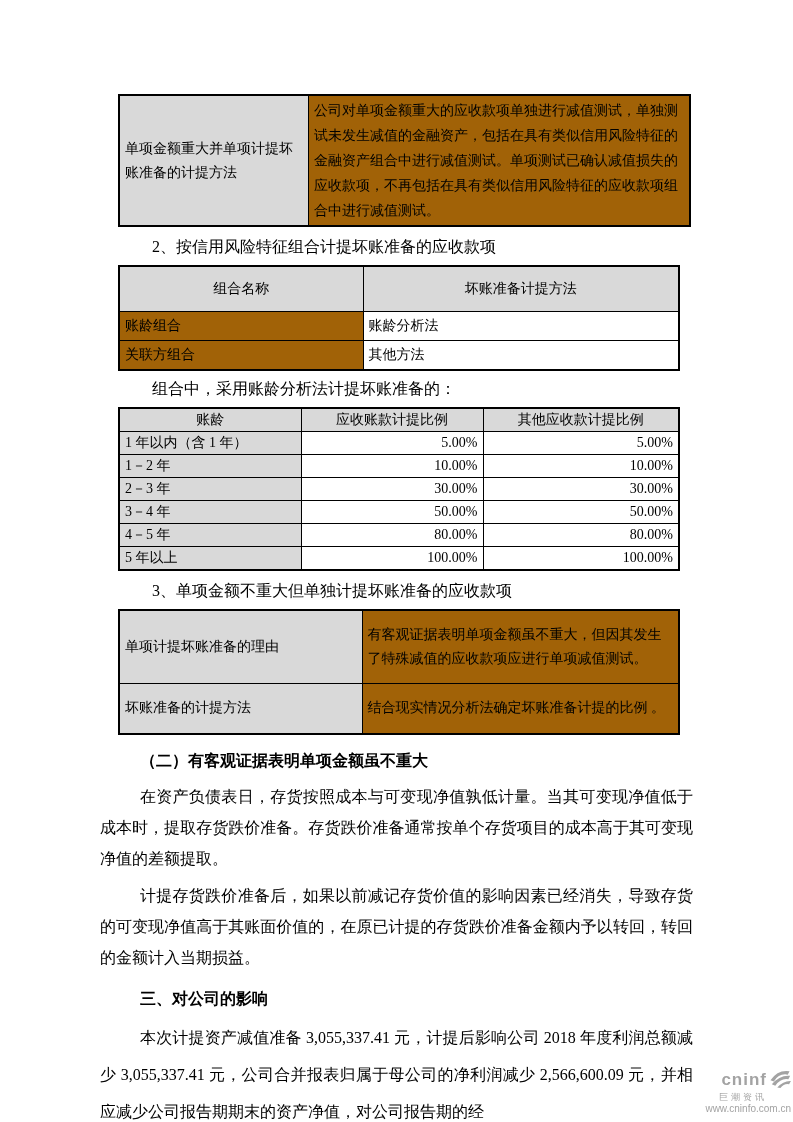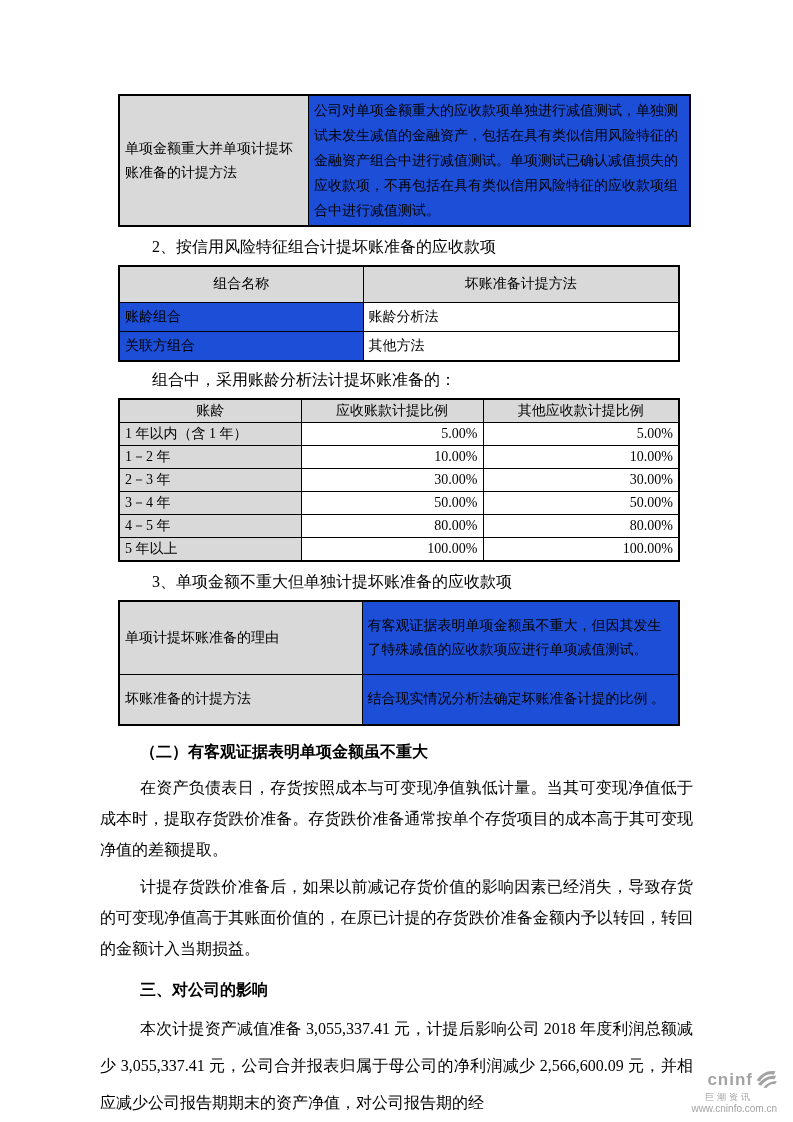--- a/index.html
+++ b/index.html
@@ -15,53 +15,53 @@
     border-collapse:collapse; table-layout:fixed;
     margin-left:18px; width:560px;
     border:2px solid #000;
   }
   table.doc-table td, table.doc-table th {
     border:1px solid #000; font-size:14px; font-weight:normal;
     padding:2px 5px; vertical-align:middle; line-height:24px;
     overflow:hidden; word-break:break-all;
   }
   .cell-gray  { background:#d9d9d9;margin-top:12px; }
-  .cell-green { background:#1d4ed8; }
+  .cell-green { background:#a16207; }
   .cell-center{ text-align:center; }
   .cell-right { text-align:right; padding-right:3px; }
 
   
   .num-heading { font-size:16px; margin:9px 0 7px 52px; line-height:22px; }
   .note-line   { font-size:16px; margin:7px 0 7px 52px; line-height:22px; }
   .bold-heading{ font-size:16px; font-weight:bold; margin:14px 0 8px 40px; line-height:24px; }
   .para {
     font-size:16px; line-height:31px; text-align:justify;
     text-indent:40px; margin:4px 0 6px 0;
   }
   .para.wide { line-height:37px; margin-top:8px; }
 
   
   #tbl-1 td.col-label { width:178px; }
   #tbl-1 td.col-value { width:370px; line-height:25px; }
   #tbl-1 tr          { height:129px; }
 
   #tbl-2 col.c1 { width:244px; } #tbl-2 col.c2 { width:316px; }
-  #tbl-2 tr.hdr { height:36px;padding-left:16px; } #tbl-2 tr.row { height:28px; }
+  #tbl-2 tr.hdr { height:45px;padding-left:16px; } #tbl-2 tr.row { height:28px; }
 
   #tbl-3 col.c1 { width:182px; } #tbl-3 col.c2 { width:182px; } #tbl-3 col.c3 { width:196px; }
   #tbl-3 tr { height:22px;padding-left:16px; } #tbl-3 td { line-height:18px; }
 
   #tbl-4 col.c1 { width:243px; } #tbl-4 col.c2 { width:317px; }
   #tbl-4 tr.r1 { height:74px; } #tbl-4 tr.r2 { height:50px; }
 
   #tbl-1 { margin-top:94px; }
 
   
   .footer {
-    position:absolute; right:16px; top:1068px; width:160px;
+    position:absolute; right:2px; top:1068px; width:160px;
     text-align:right; color:#a3a3a3;
     font-family:"Liberation Sans","DejaVu Sans",sans-serif;
   }
   .logo-row { display:flex; justify-content:flex-end; align-items:center; gap:2px; }
   .logo-word { font-size:17px; font-weight:bold; letter-spacing:1px; line-height:18px; }
   .brand-cn { font-size:9px; letter-spacing:3px; line-height:11px; margin-right:24px; }
   .site-url { font-size:10px; line-height:12px; }
 </style>
 </head>
 <body>

